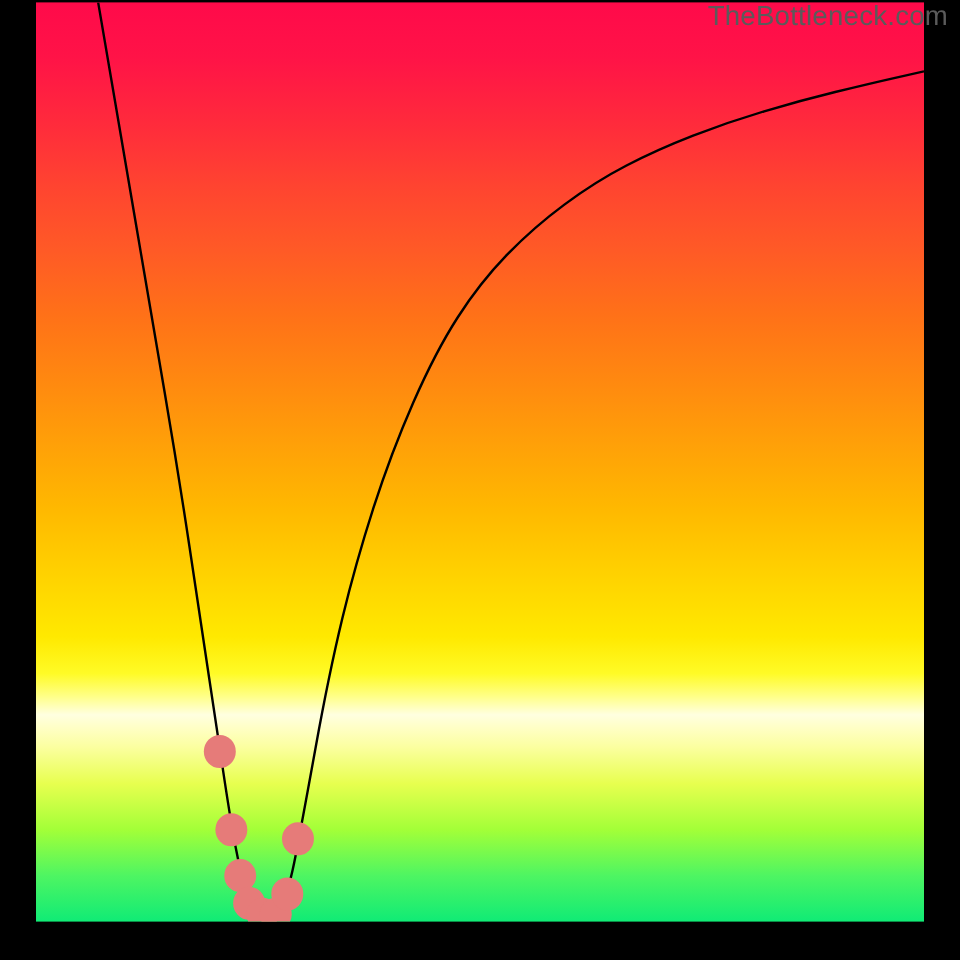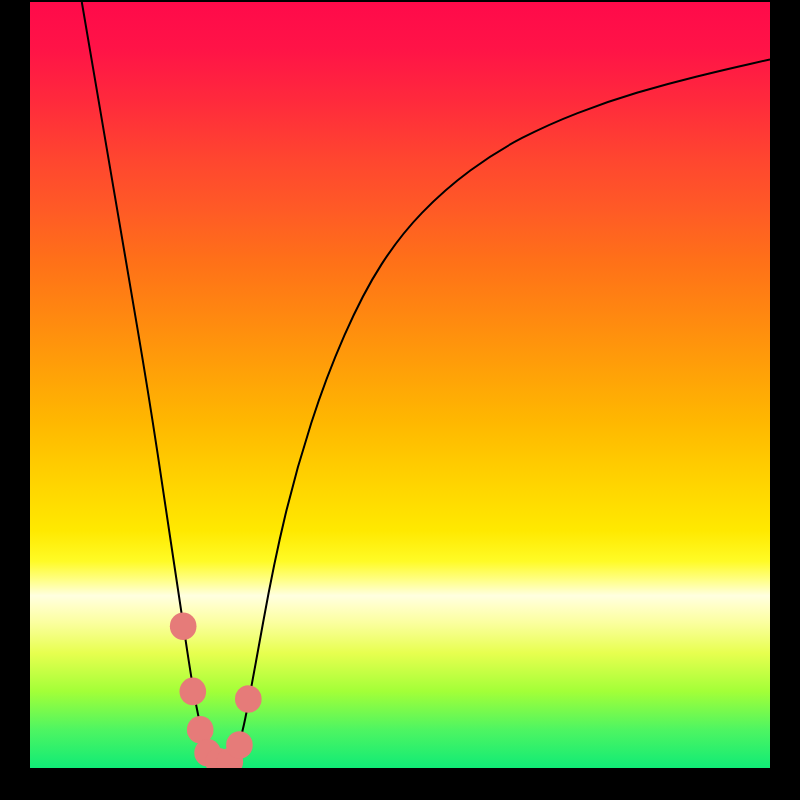--- a/index.html
+++ b/index.html
@@ -85,13 +85,14 @@
           <circle cx="23" cy="95" r="1.8" fill="#e67b79"></circle>
           <circle cx="24" cy="98" r="1.8" fill="#e67b79"></circle>
           <circle cx="25.5" cy="99.2" r="1.8" fill="#e67b79"></circle>
           <circle cx="27" cy="99.2" r="1.8" fill="#e67b79"></circle>
           <circle cx="28.3" cy="97" r="1.8" fill="#e67b79"></circle>
           <circle cx="29.5" cy="91" r="1.8" fill="#e67b79"></circle>
         </g>
     </svg>
   </div>
 
+  <div class="watermark">TheBottleneck.com</div>
 </div>
 
 </body></html>

